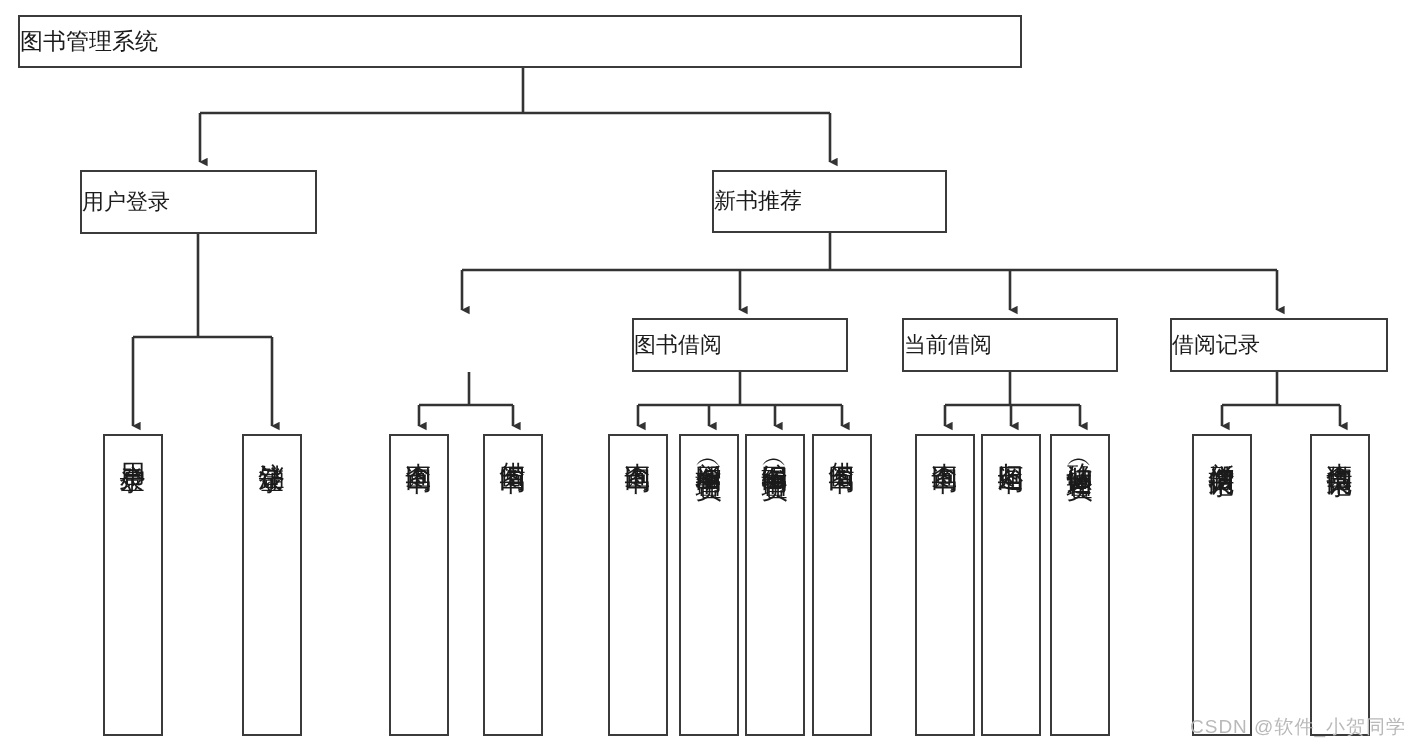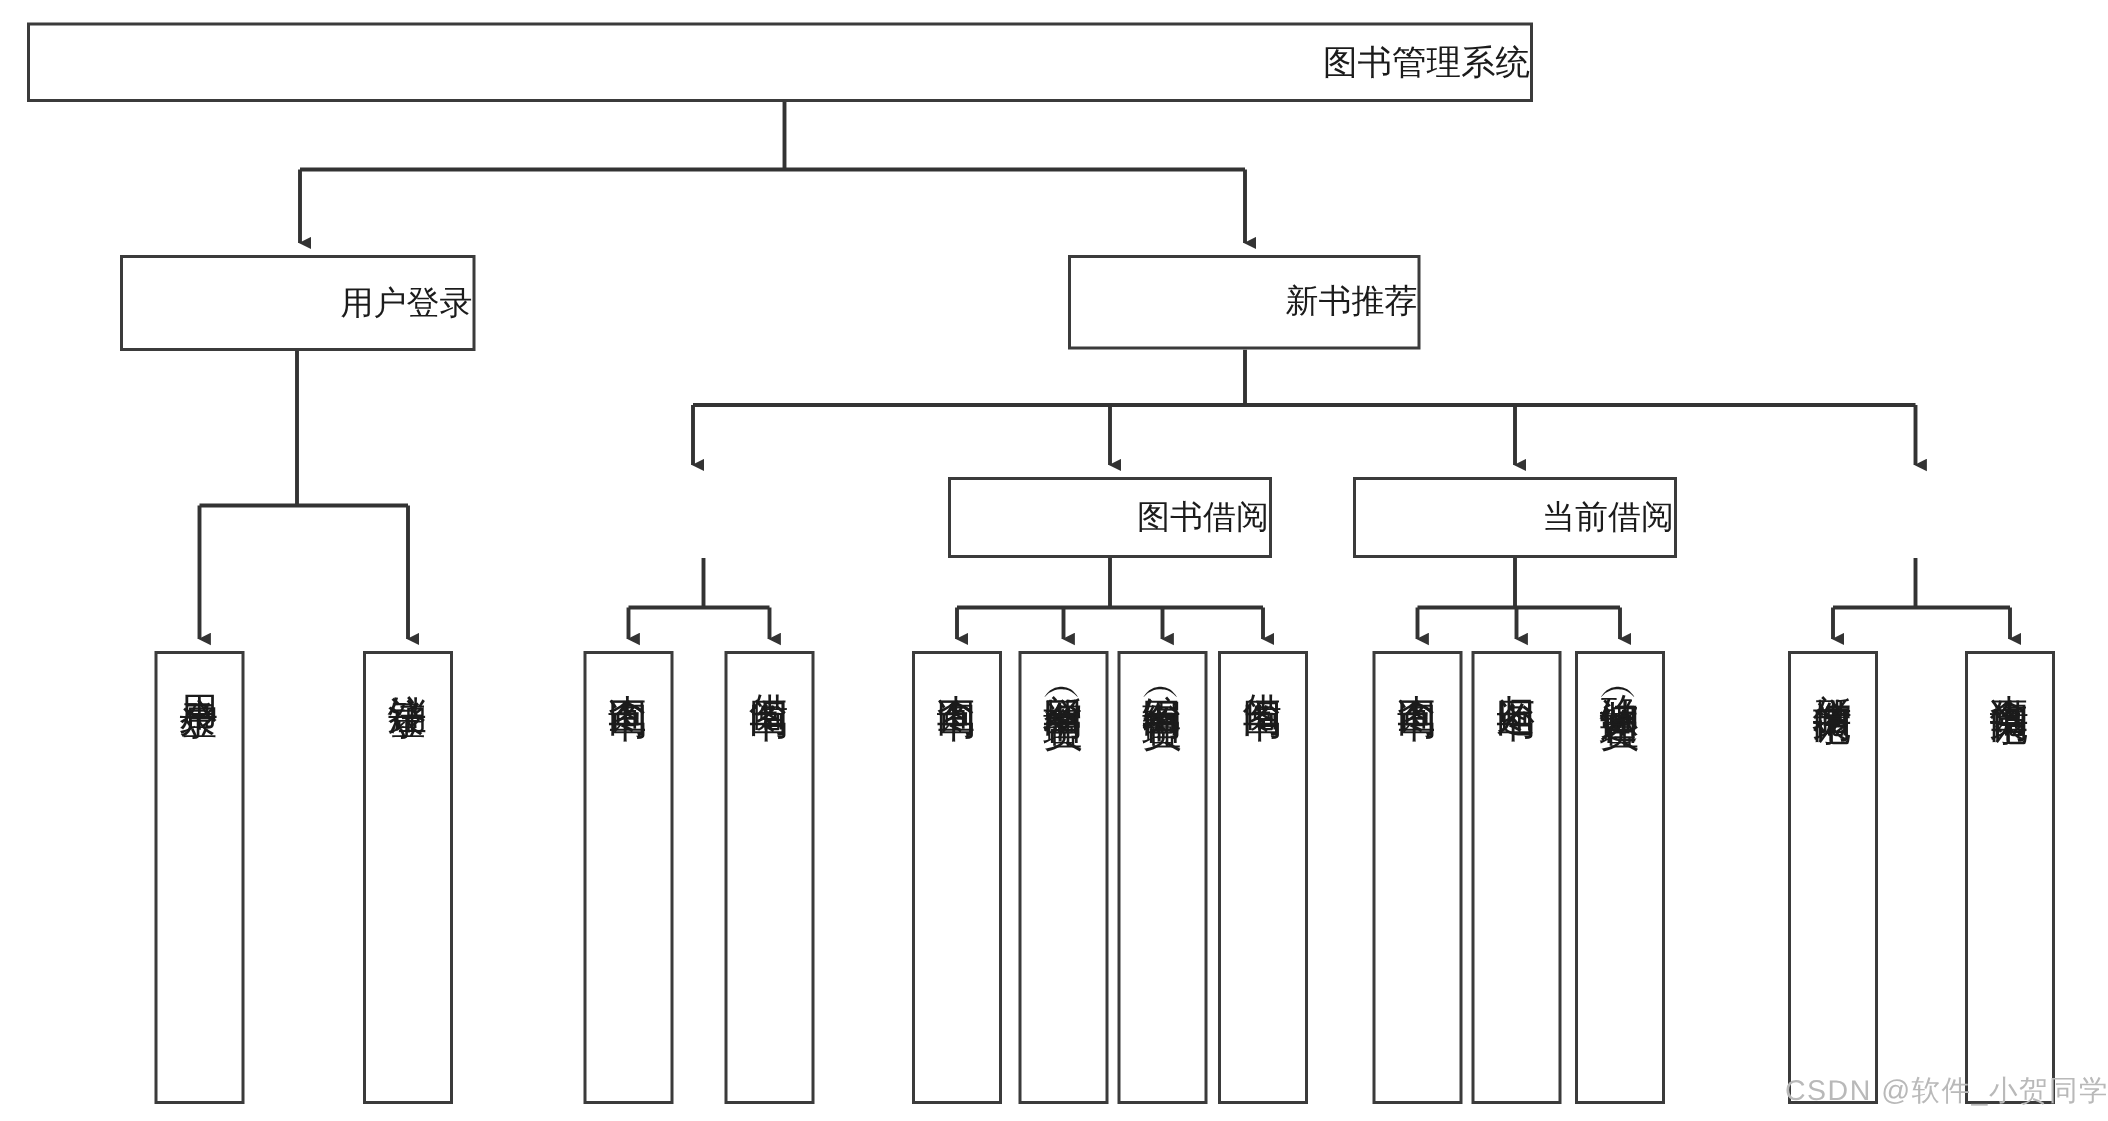--- a/index.html
+++ b/index.html
@@ -13,21 +13,21 @@
   #diagram{position:relative;width:1405px;height:747px;}
   #edges{position:absolute;left:0;top:0;width:1405px;height:747px;}
 
   .node{
     position:absolute;
     box-sizing:border-box;
     background:#ffffff;
     border:2px solid #3b3b3b;
     display:flex;
     align-items:center;
-    justify-content:flex-end;
+    justify-content:flex-start;
   }
   .node .label{
     color:#1b1b1b;
     line-height:1.12;
     text-align:center;
     white-space:pre-line;
   }
   .node.root .label{font-size:23px;}
   .node.l2 .label{font-size:22px;}
   .node.l3 .label{font-size:22px;}
@@ -127,20 +127,23 @@
 
 
   <div class="node l3" style="left:632px;top:318px;width:216px;height:54px;">
     <span class="label">图书借阅</span>
   </div>
 
   <div class="node l3" style="left:902px;top:318px;width:216px;height:54px;">
     <span class="label">当前借阅</span>
   </div>
 
+  <div class="node l3" style="left:1170px;top:318px;width:218px;height:54px;">
+    <span class="label">借阅记录</span>
+  </div>
 
   <div class="node leaf" style="left:103px;top:434px;width:60px;height:302px;">
     <span class="label">用户登录</span>
   </div>
 
   <div class="node leaf" style="left:242px;top:434px;width:60px;height:302px;">
     <span class="label">注销登录</span>
   </div>
 
   <div class="node leaf" style="left:389px;top:434px;width:60px;height:302px;">

